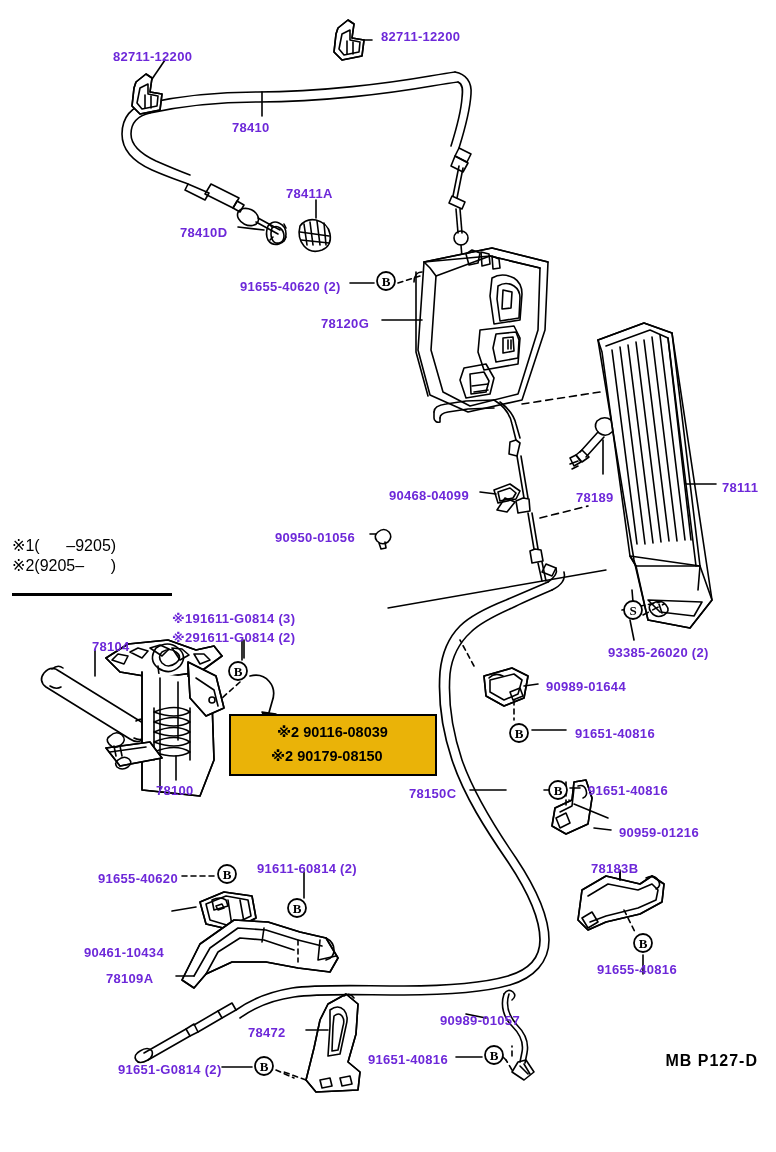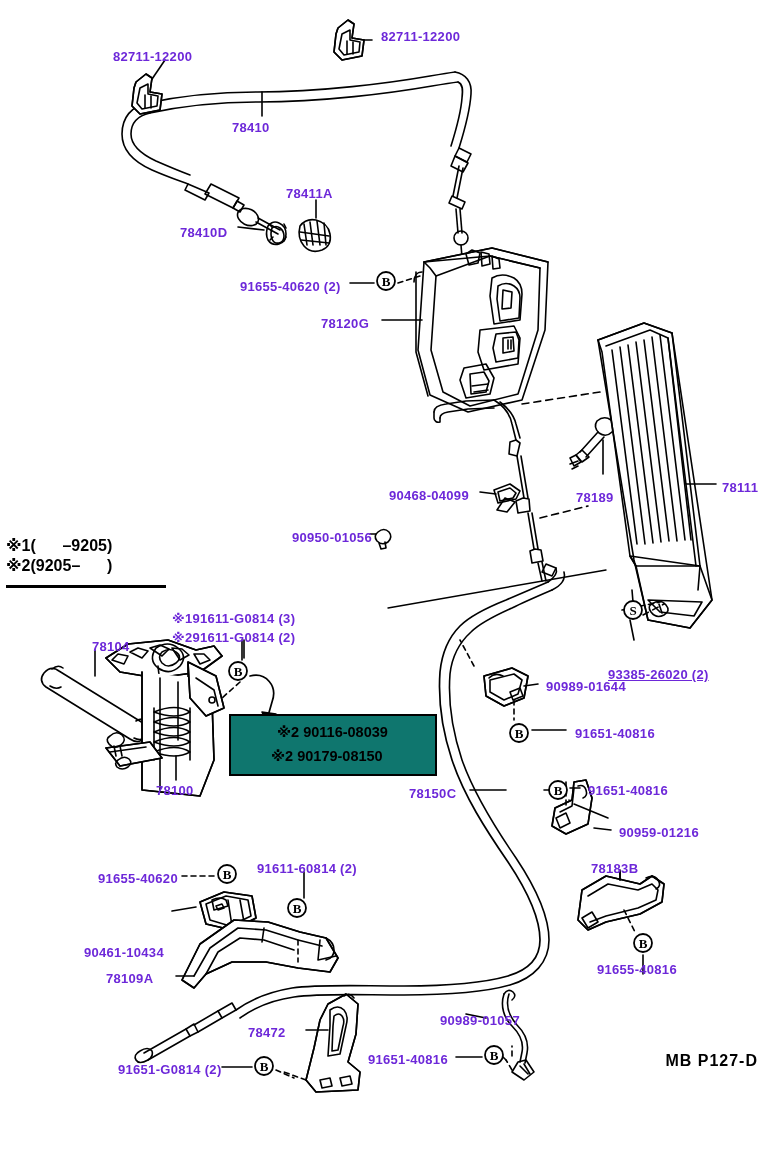--- a/index.html
+++ b/index.html
@@ -10,32 +10,32 @@
     color:#000;
   }
   #stage{position:absolute;left:0;top:0;width:776px;height:1152px;}
   #art{position:absolute;left:0;top:0;width:776px;height:1152px;}
   .lbl{
     position:absolute;white-space:nowrap;
     font-size:13px;font-weight:bold;letter-spacing:0.3px;
     color:#6d28d9;line-height:1;
   }
   .legend{
-    position:absolute;left:6px;top:536px;
-    font-size:16px;font-weight:bold;line-height:1.22;
-    border-bottom:3px solid #000;padding-bottom:10px;width:160px;
+    position:absolute;left:12px;top:536px;
+    font-size:16px;font-weight:normal;line-height:1.22;
+    border-bottom:3px solid #000;padding-bottom:18px;width:160px;
   }
   .legend .row{white-space:pre;}
   .footer{
     position:absolute;right:18px;top:1052px;
     font-size:16px;font-weight:bold;letter-spacing:1px;
   }
   .inset{
     position:absolute;left:229px;top:714px;width:204px;height:58px;
-    border:2px solid #000;background:#0f766e;
+    border:2px solid #000;background:#eab308;
   }
   .inset .itxt{
     position:absolute;font-size:14.5px;font-weight:bold;white-space:nowrap;
   }
 </style>
 </head>
 <body>
 
 <div id="stage">
 
@@ -411,26 +411,26 @@
       <div class="lbl" style="left: 113px; top: 50px;">82711-12200</div>
       <div class="lbl" style="left: 381px; top: 30px;">82711-12200</div>
       <div class="lbl" style="left: 232px; top: 121px;">78410</div>
       <div class="lbl" style="left: 286px; top: 187px;">78411A</div>
       <div class="lbl" style="left: 180px; top: 226px;">78410D</div>
       <div class="lbl" style="left: 240px; top: 280px;">91655-40620 (2)</div>
       <div class="lbl" style="left: 321px; top: 317px;">78120G</div>
       <div class="lbl" style="left: 576px; top: 479px; margin-top: 12px;">78189</div>
       <div class="lbl" style="left: 722px; top: 481px;">78111</div>
       <div class="lbl" style="left: 389px; top: 489px;">90468-04099</div>
-      <div class="lbl" style="left: 292px; top: 531px;">90950-01056</div>
+      <div class="lbl" style="left: 275px; top: 531px;">90950-01056</div>
       <div class="lbl" style="left: 172px; top: 612px;">※191611-G0814 (3)</div>
       <div class="lbl" style="left: 172px; top: 631px;">※291611-G0814 (2)</div>
       <div class="lbl" style="left: 52px; top: 640px; margin-left: 40px;">78104</div>
       <div class="lbl" style="left: 156px; top: 784px;">78100</div>
-      <div class="lbl" style="left: 608px; top: 668px; text-decoration: underline;">93385-26020 (2)</div>
+      <div class="lbl" style="left: 608px; top: 646px;">93385-26020 (2)</div>
       <div class="lbl" style="left: 546px; top: 680px;">90989-01644</div>
       <div class="lbl" style="left: 575px; top: 727px;">91651-40816</div>
       <div class="lbl" style="left: 409px; top: 787px;">78150C</div>
       <div class="lbl" style="left: 588px; top: 784px;">91651-40816</div>
       <div class="lbl" style="left: 619px; top: 826px; text-align: right;">90959-01216</div>
       <div class="lbl" style="left: 591px; top: 862px;">78183B</div>
       <div class="lbl" style="left: 98px; top: 872px;">91655-40620</div>
       <div class="lbl" style="left: 257px; top: 862px;">91611-60814 (2)</div>
       <div class="lbl" style="left: 84px; top: 930px; margin-top: 16px;">90461-10434</div>
       <div class="lbl" style="left: 597px; top: 963px;">91655-40816</div>

